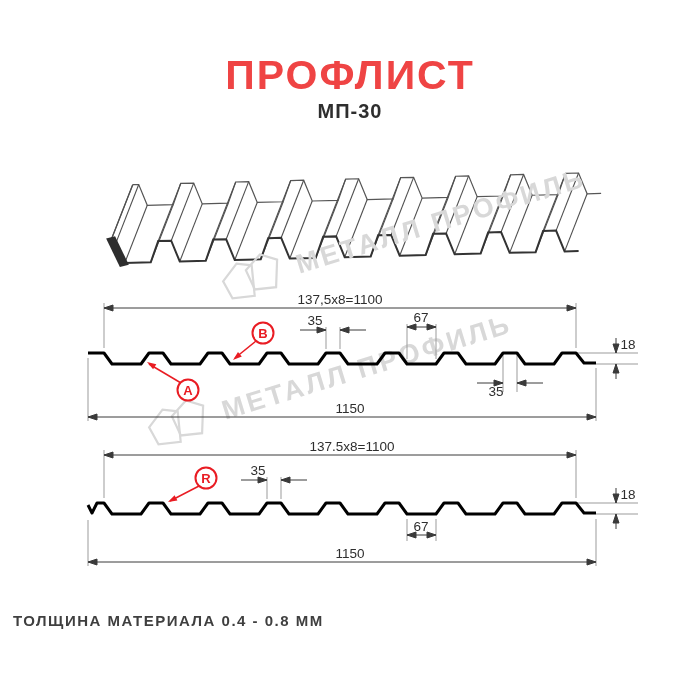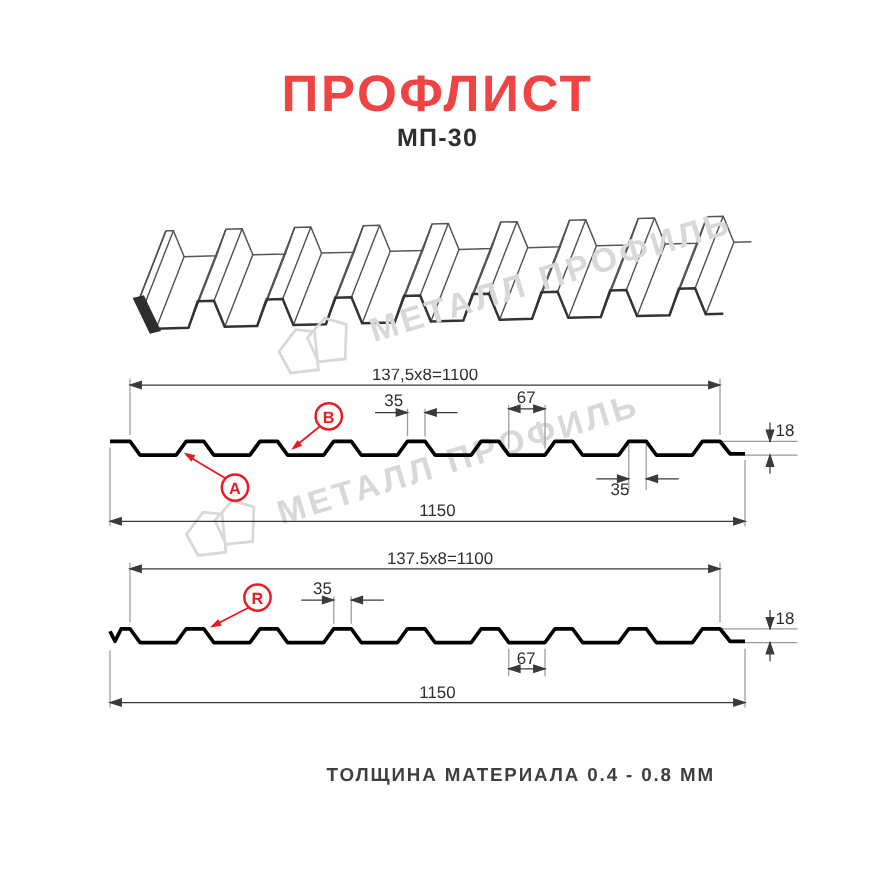--- a/index.html
+++ b/index.html
@@ -12,22 +12,22 @@
   .hero{position:absolute;left:98px;top:158px;z-index:0;transform:rotate(-1.5deg);}
   .watermark{position:absolute;z-index:1;display:flex;align-items:center;gap:14px;
              transform:rotate(-17deg);transform-origin:left center;pointer-events:none;}
   .wm1{left:222px;top:262px;}
   .wm2{left:148px;top:408px;}
   .watermark span{font-size:27px;font-weight:bold;letter-spacing:3px;color:#d8d8d8;white-space:nowrap;}
   .cross{position:absolute;left:0;z-index:2;}
   .cs1{top:295px;} .cs2{top:440px;}
   .dt{font-size:13.5px;fill:#2e2e2e;font-family:"Liberation Sans",sans-serif;}
   .red-letter{font-size:13px;font-weight:bold;fill:#e91c23;font-family:"Liberation Sans",sans-serif;}
-  .footer{position:absolute;top:612px;left:0;width:572px;text-align:right;
-          font-size:15px;font-weight:bold;letter-spacing:1.5px;color:#3f3f3f;}
+  .footer{position:absolute;top:612px;left:0;width:572px;text-align:left;
+          font-size:15px;font-weight:bold;letter-spacing:1.5px;color:#3f3f3f;padding-left:13px;}
 </style>
 </head>
 <body>
 
 <div class="page">
 
   <h1 class="title">ПРОФЛИСТ</h1>
   <div class="subtitle">МП-30</div>
 
   <svg class="hero" width="505" height="145" viewBox="0 0 505 145">

